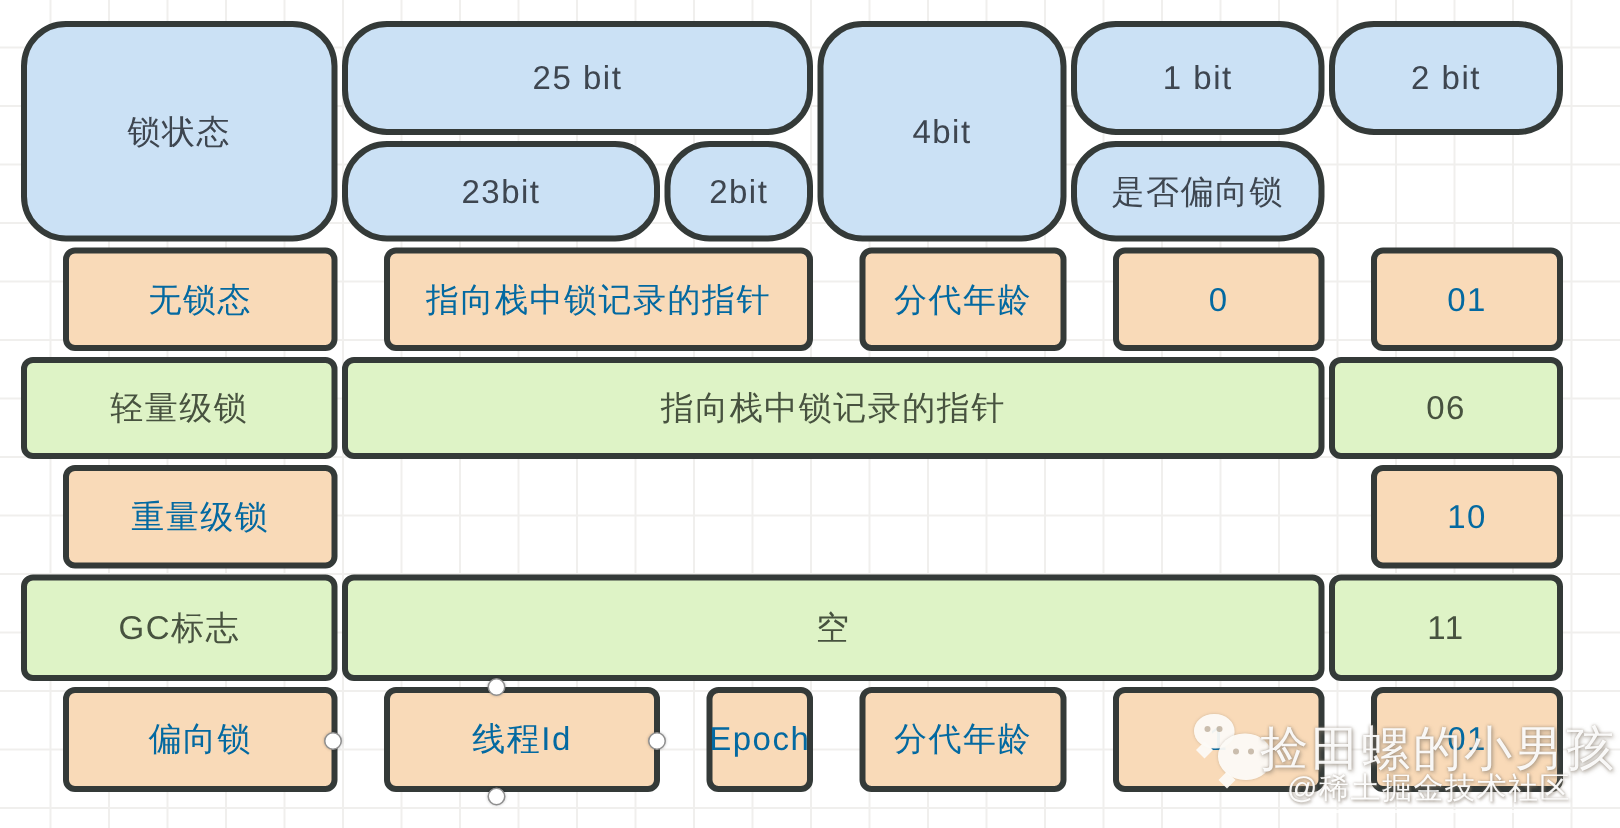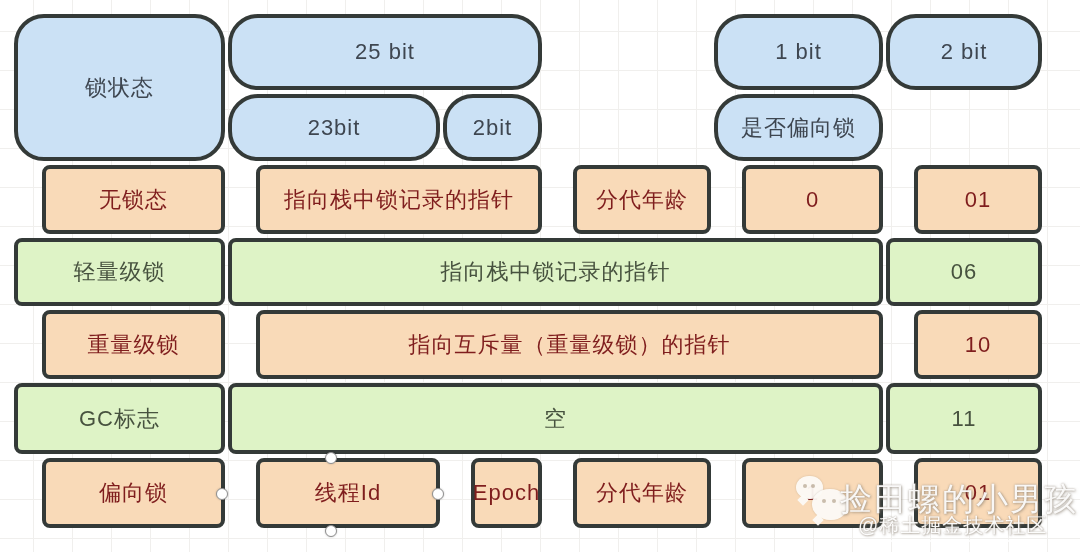--- a/index.html
+++ b/index.html
@@ -26,21 +26,21 @@
     border:4px solid #343a38;
     border-radius:8px;
     display:flex;align-items:center;justify-content:center;
     font-size:22px;
     color:#4e4a44;
     letter-spacing:1px;
     box-sizing:border-box;
     white-space:nowrap;
   }
   .blue{background:#cbe1f5;color:#3e4650;border-radius:30px;}
-  .orange{background:#f9dab8;color:#7f1d1d;margin-left:28px;}
+  .orange{background:#f9dab8;color:#0369a1;margin-left:28px;}
   .green{background:#def3c6;color:#47523f;}
 
   
   .handle{
     position:absolute;width:12px;height:12px;border-radius:50%;
     background:#ffffff;border:1.5px solid #8f8f8f;
     box-sizing:border-box;z-index:4;
     box-shadow:0 0 2px rgba(0,0,0,0.25);
   }
   #handle-left  {left:216px;top:488px;}
@@ -90,36 +90,36 @@
 <body>
 
 <div id="screen">
 
   <div id="table">
 
     <div class="cell blue" style="grid-column:1;grid-row:1/3">锁状态</div>
     <div class="cell blue" style="grid-column:2/4;grid-row:1">25 bit</div>
     <div class="cell blue" style="grid-column:2;grid-row:2">23bit</div>
     <div class="cell blue" style="grid-column:3;grid-row:2">2bit</div>
+    <div class="cell blue" style="grid-column:4;grid-row:1/3">4bit</div>
     <div class="cell blue" style="grid-column:5;grid-row:1">1 bit</div>
     <div class="cell blue" style="grid-column:5;grid-row:2">是否偏向锁</div>
     <div class="cell blue" style="grid-column:6;grid-row:1">2 bit</div>
 
     <div class="cell orange" style="grid-column:1;grid-row:3">无锁态</div>
     <div class="cell orange" style="grid-column:2/4;grid-row:3">指向栈中锁记录的指针</div>
     <div class="cell orange" style="grid-column:4;grid-row:3">分代年龄</div>
     <div class="cell orange" style="grid-column:5;grid-row:3">0</div>
     <div class="cell orange" style="grid-column:6;grid-row:3">01</div>
 
     <div class="cell green" style="grid-column:2/6;grid-row:4">指向栈中锁记录的指针</div>
     <div class="cell green" style="grid-column:1;grid-row:4">轻量级锁</div>
     <div class="cell green" style="grid-column:6;grid-row:4">06</div>
 
     <div class="cell orange" style="grid-column:1;grid-row:5">重量级锁</div>
-    <div class="cell orange" style="grid-column:2/6;grid-row:5">指向互斥量（重量级锁）的指针</div>
     <div class="cell orange" style="grid-column:6;grid-row:5">10</div>
 
     <div class="cell green" style="grid-column:1;grid-row:6">GC标志</div>
     <div class="cell green" style="grid-column:2/6;grid-row:6">空</div>
     <div class="cell green" style="grid-column:6;grid-row:6">11</div>
 
     <div class="cell orange" style="grid-column:1;grid-row:7">偏向锁</div>
     <div class="cell orange" style="grid-column:3;grid-row:7">Epoch</div>
     <div class="cell orange" style="grid-column:2;grid-row:7">线程Id</div>
     <div class="cell orange" style="grid-column:4;grid-row:7">分代年龄</div>

